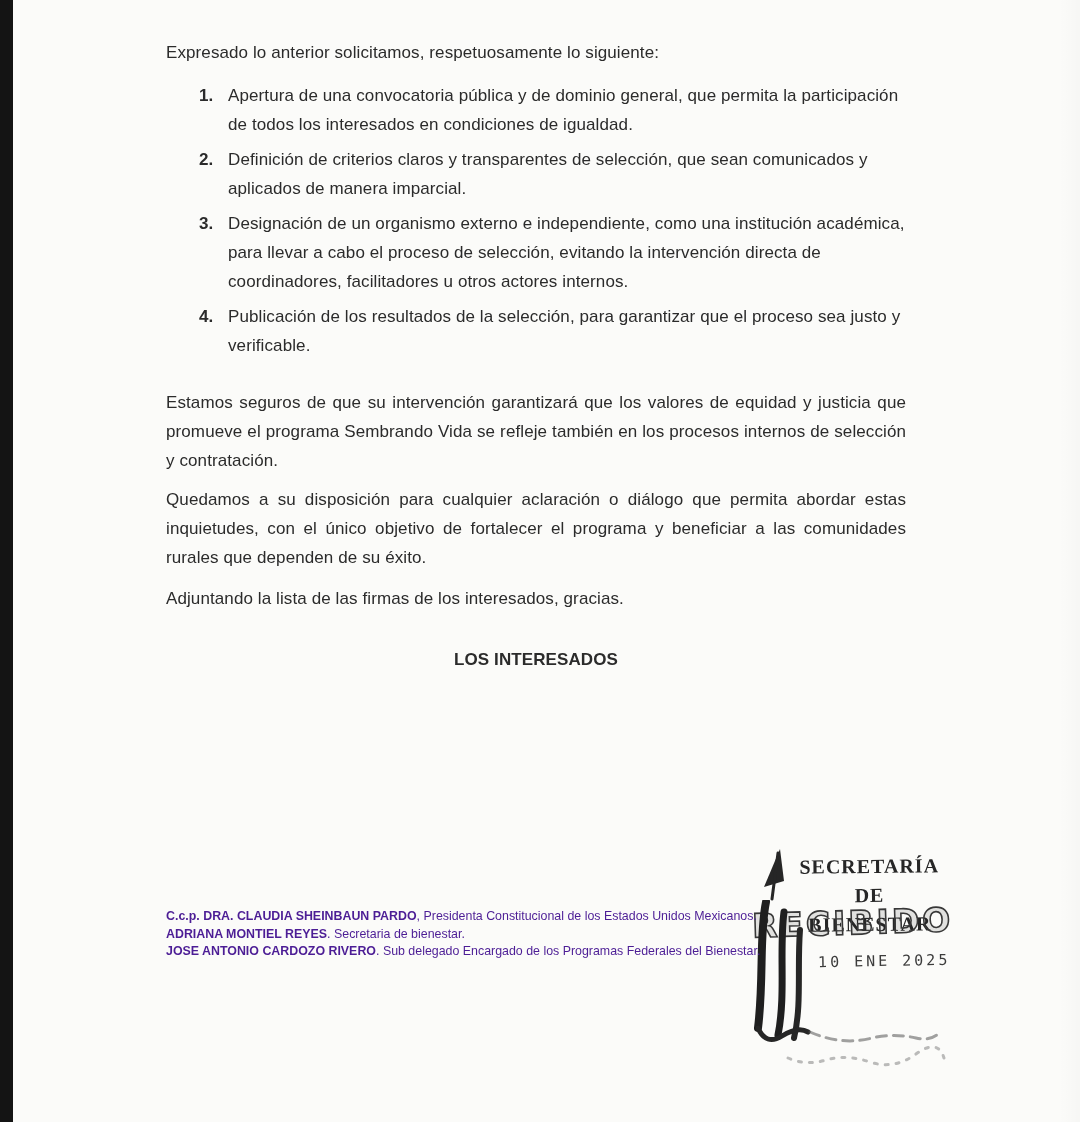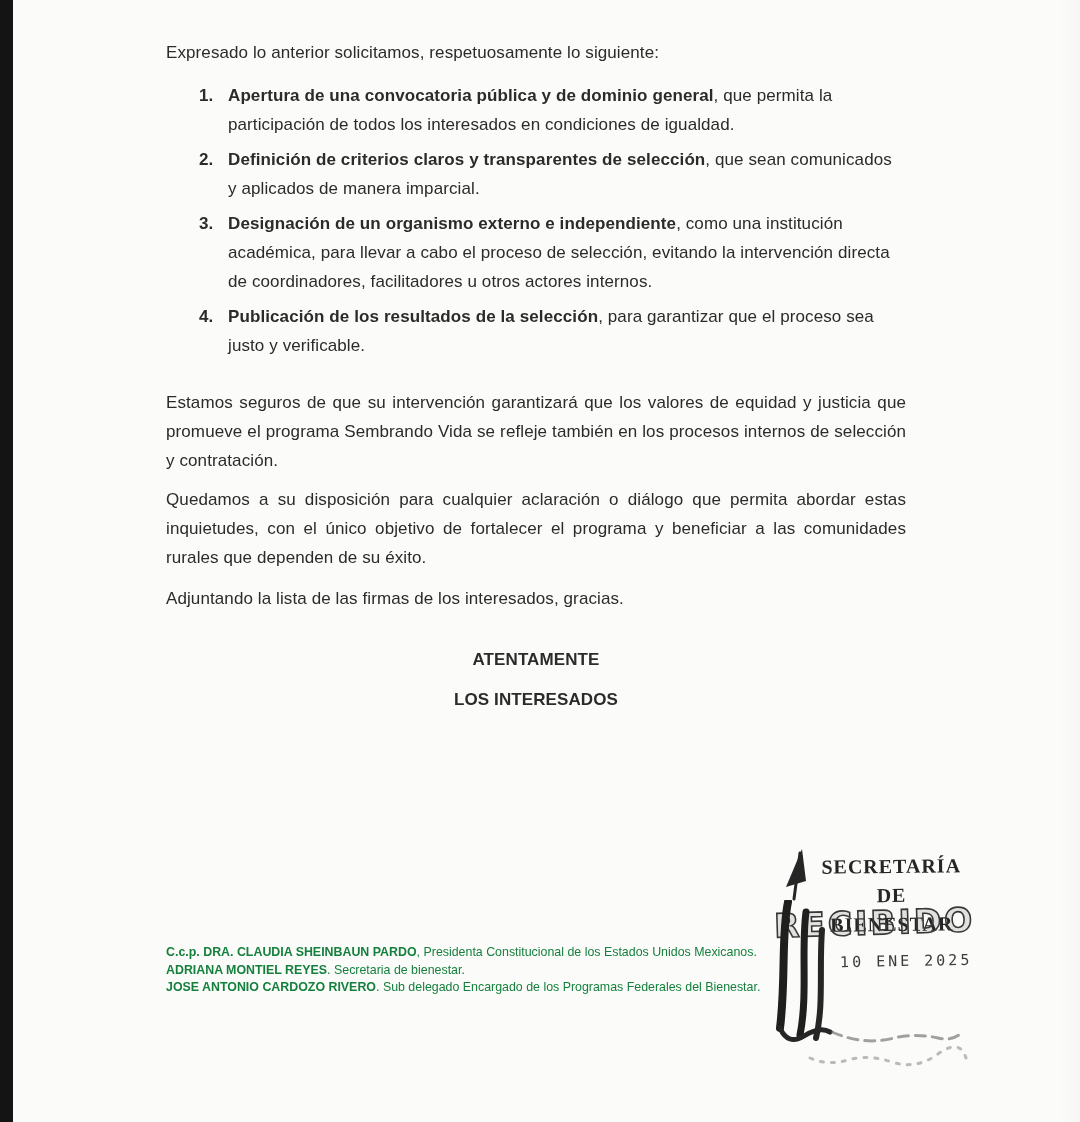--- a/index.html
+++ b/index.html
@@ -21,29 +21,29 @@
 
   .letter-body{
     position:absolute;left:166px;top:30px;width:740px;
     font-size:17px;line-height:29px;letter-spacing:.1px;
   }
   .intro{margin:8px 0 14px;}
   .num-list{margin:0;}
   .li{display:flex;margin-bottom:6px;}
   .li .num{width:29px;margin-left:33px;font-weight:700;flex:none;}
   .li .li-text{width:677px;}
-  b,.bold{font-weight:700;}
+  b,.bold{font-weight:400;}
   .para{margin:10px 0 0;text-align:justify;}
   .para.first{margin-top:28px;}
   .attach{margin:12px 0 0;}
   .closing{margin-top:32px;text-align:center;font-weight:700;}
   .closing .line2{margin-top:11px;}
 
   
-  .stamp{position:absolute;left:764px;top:842px;width:230px;height:235px;color:#2e2e2e;}
+  .stamp{position:absolute;left:742px;top:842px;width:230px;height:235px;color:#2e2e2e;}
   .stamp-agency{
     position:absolute;left:45px;top:10px;width:165px;text-align:center;
     font-family:"Liberation Serif","DejaVu Serif",serif;font-weight:700;
     font-size:20px;line-height:29px;letter-spacing:1px;transform:rotate(-.6deg);
     color:#262626;
   }
   .stamp-received{
     position:absolute;left:10px;top:60px;width:220px;height:42px;overflow:hidden;
     font-family:"DejaVu Sans","Liberation Sans",sans-serif;
     font-size:33px;font-weight:800;letter-spacing:3px;line-height:42px;
@@ -53,22 +53,22 @@
   .stamp-date{
     position:absolute;left:76px;top:110px;
     font-family:"DejaVu Sans Mono","Liberation Mono",monospace;
     font-size:15px;letter-spacing:3px;color:#3c3c3c;transform:rotate(-1deg);
     white-space:nowrap;
   }
   .sig-svg{position:absolute;}
 
   
   .ccp{
-    position:absolute;left:166px;top:944px;width:625px;
-    font-size:12.4px;line-height:17.6px;color:#15803d;
+    position:absolute;left:166px;top:908px;width:625px;
+    font-size:12.4px;line-height:17.6px;color:#4c1d95;
   }
   .ccp .name,.ccp .prefix{font-weight:700;}
 </style>
 </head>
 <body>
 
 <div class="page">
 
   <div class="edge-bar left"></div>
   <div class="edge-bar right"></div>
@@ -94,21 +94,20 @@
         <span class="num">4.</span>
         <span class="li-text"><b>Publicación de los resultados de la selección</b><span>, para garantizar que el proceso sea justo y verificable.</span></span>
       </div>
     </div>
 
     <p class="para first">Estamos seguros de que su intervención garantizará que los valores de equidad y justicia que promueve el programa Sembrando Vida se refleje también en los procesos internos de selección y contratación.</p>
     <p class="para">Quedamos a su disposición para cualquier aclaración o diálogo que permita abordar estas inquietudes, con el único objetivo de fortalecer el programa y beneficiar a las comunidades rurales que dependen de su éxito.</p>
     <p class="attach">Adjuntando la lista de las firmas de los interesados, gracias.</p>
 
     <div class="closing">
-      <div>ATENTAMENTE</div>
       <div class="line2">LOS INTERESADOS</div>
     </div>
   </div>
 
   <div class="stamp">
 
     <svg class="sig-svg" style="left:18px;top:5px;" width="34" height="56" viewBox="0 0 34 56">
       <polygon points="20,2 4,40 24,34" fill="#262626"></polygon>
       <path d="M18,6 L12,52" stroke="#262626" stroke-width="3" fill="none" stroke-linecap="round"></path>
     </svg>

